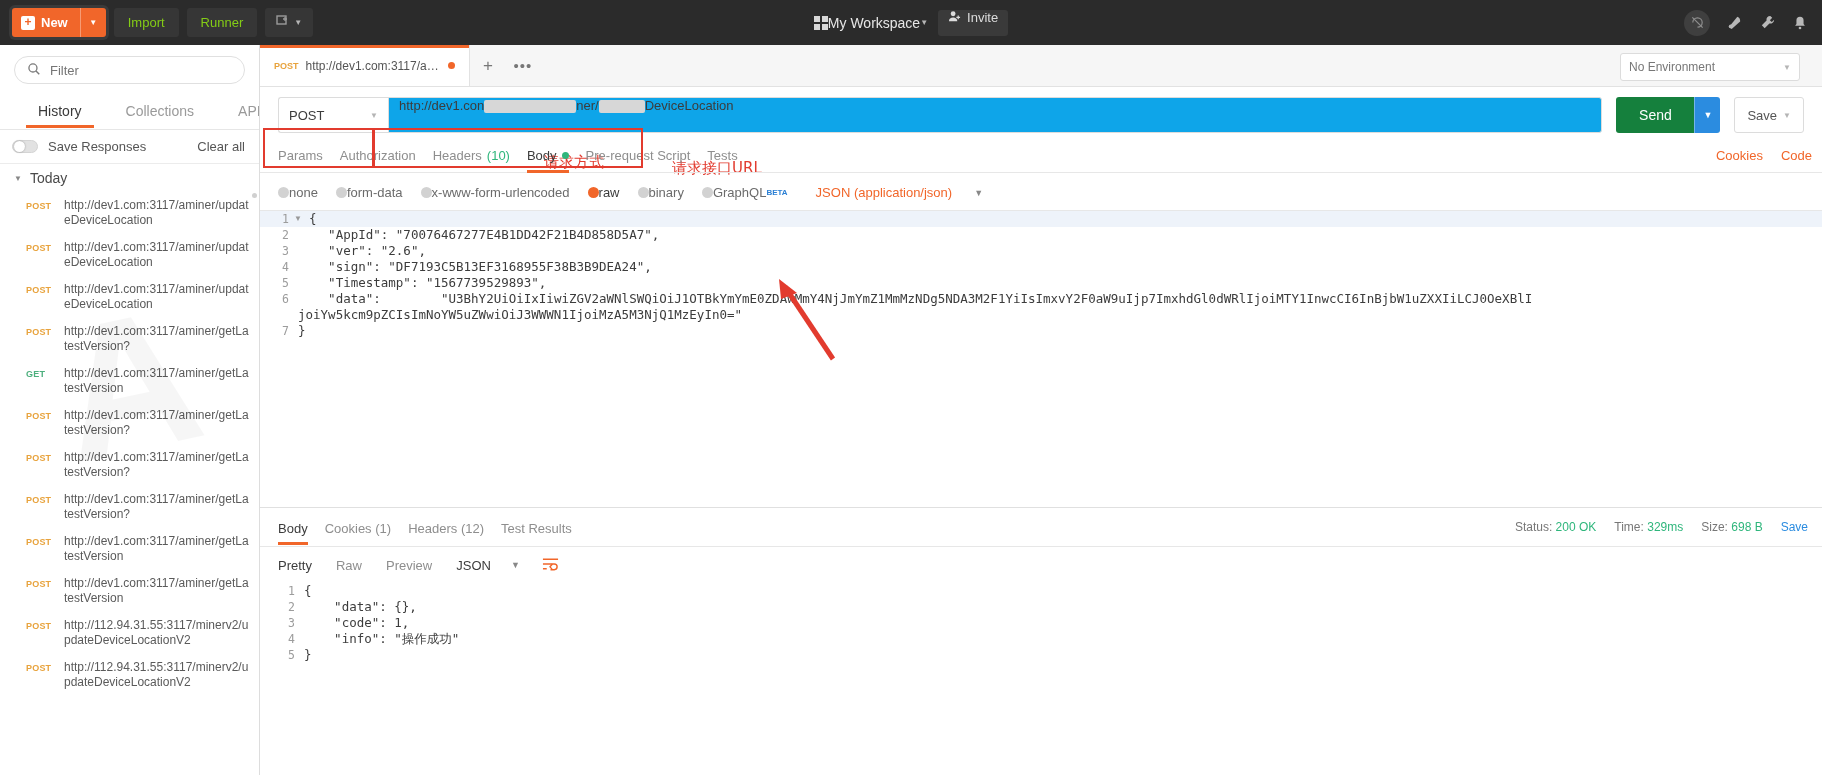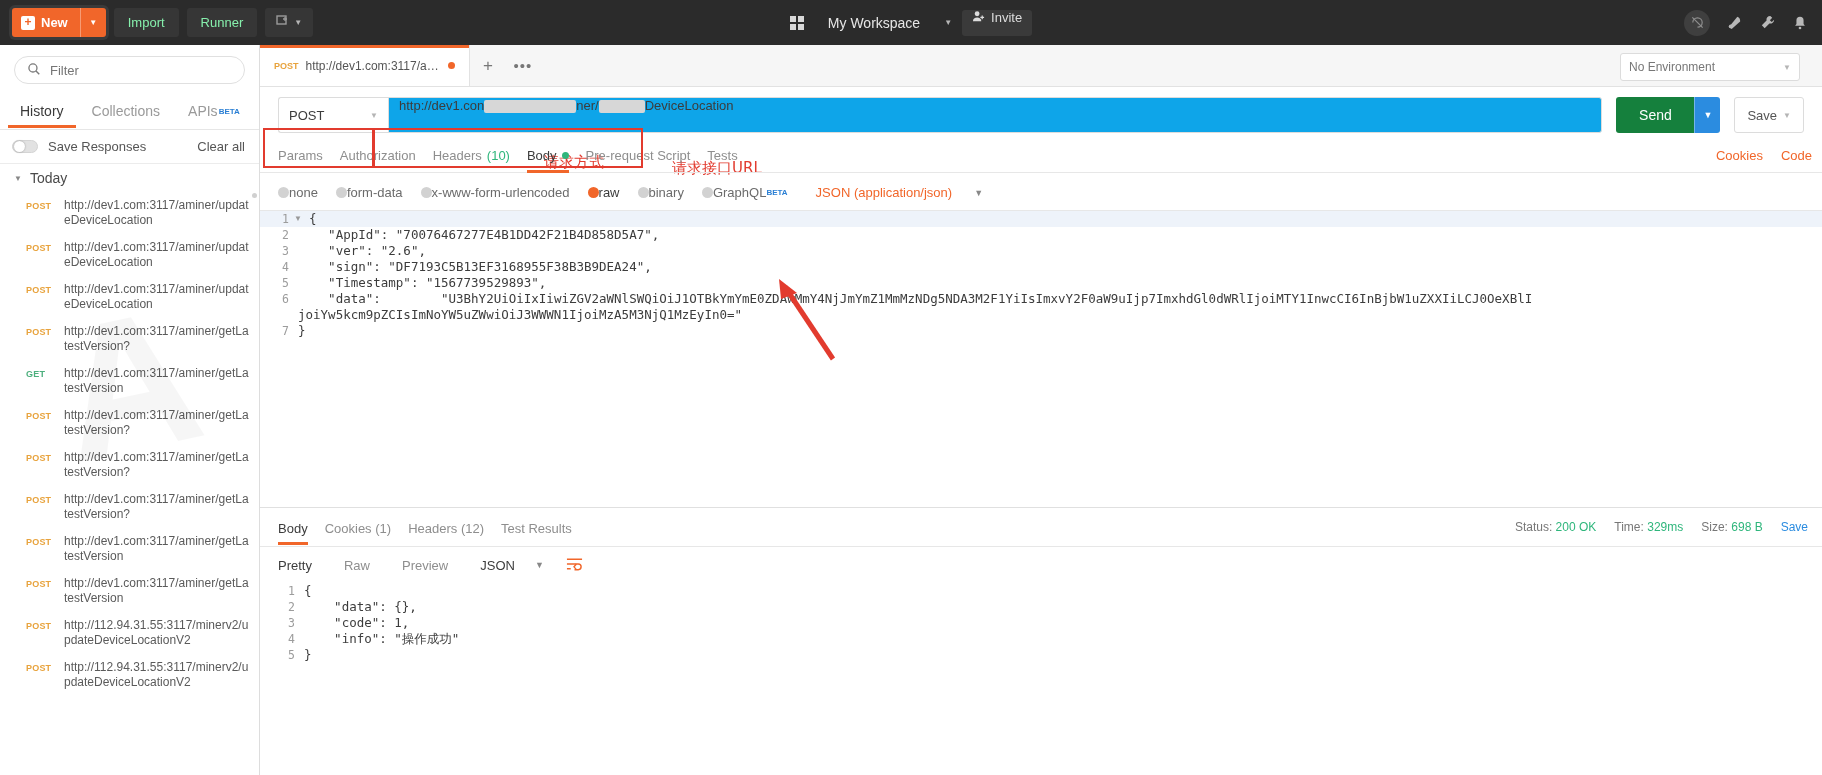--- a/index.html
+++ b/index.html
@@ -30,33 +30,33 @@
     display: inline-block; width: 14px; height: 14px;
     background: #fff; color: #f1662a; font-size: 12px; line-height: 13px;
     text-align: center; border-radius: 2px; font-weight: bold;
   }
   .new-btn-caret {
     width: 26px; height: 29px; border-left: 1px solid rgba(255,255,255,.35);
     color: #fff; font-size: 8px; display: flex; align-items: center; justify-content: center;
   }
   .tb-btn {
     height: 29px; padding: 0 14px; display: flex; align-items: center;
-    color: #86efac; font-size: 13px; background: #363636; border-radius: 3px;
+    color: #84cc16; font-size: 13px; background: #363636; border-radius: 3px;
   }
   .tb-icon-btn {
     height: 29px; width: 48px; display: flex; align-items: center; justify-content: center;
     gap: 4px; color: #9a9a9a; font-size: 12px; background: #363636; border-radius: 3px;
   }
   .topbar-center {
     position: absolute; left: 0; right: 0; top: 0; height: 45px;
     display: flex; align-items: center; justify-content: center; gap: 10px;
     pointer-events: none;
   }
   .topbar-center > * { pointer-events: auto; }
-  .ws-block { display: flex; align-items: center; gap: 24px; color: #e6e6e6; font-size: 14px; }
+  .ws-block { display: flex; align-items: center; gap: 0; color: #e6e6e6; font-size: 14px; }
   .grid-icon { display: grid; grid-template-columns: 6px 6px; grid-template-rows: 6px 6px; gap: 2px; }
   .grid-icon i { background: #d8d8d8; display: block; }
   .caret-sm { font-size: 8px; color: #b5b5b5; }
   .invite-btn {
     display: flex; align-items: flex-start; gap: 6px; height: 26px; padding: 0 10px;
     background: #3a3a3a; border-radius: 3px; color: #ddd; font-size: 13px;
   }
   .topbar-right {
     position: absolute; right: 14px; top: 0; height: 45px;
     display: flex; align-items: center; gap: 16px;
@@ -76,21 +76,21 @@
   .filter-row { padding: 11px 14px 8px 14px; }
   .filter-box {
     display: flex; align-items: center; gap: 9px;
     border: 1px solid #e0e0e0; border-radius: 16px; height: 28px; padding: 0 12px;
   }
   .filter-box .q { color: #888; font-size: 13px; }
   .filter-box input {
     border: 0; outline: 0; font-size: 13px; color: #9b9b9b;
     font-family: "Liberation Sans", sans-serif; width: 150px; background: transparent;
   }
-  .side-tabs { display: flex; align-items: flex-end; gap: 0; padding: 0 6px; height: 34px; }
+  .side-tabs { display: flex; align-items: flex-end; gap: 16px; padding: 0 24px; height: 34px; }
   .side-tab {
     padding: 0 14px; font-size: 14px; color: #9a9a9a; height: 30px;
     display: flex; align-items: center; position: relative;
   }
   .side-tab.active { color: #3a3a3a; }
   .side-tab.active::after {
     content: ''; position: absolute; left: 2px; right: 2px; bottom: -2px;
     height: 3px; background: #f1662a;
   }
   .beta-sup { font-size: 8px; color: #2a7fd4; font-weight: bold; vertical-align: super; margin-left: 1px; }
@@ -275,21 +275,21 @@
     content: ''; position: absolute; left: 0; right: 17px; bottom: 0; height: 3px; background: #f1662a;
   }
   .resp-meta {
     position: absolute; right: 14px; top: 12px; display: flex; gap: 18px;
     font-size: 12px; color: #777; align-items: center;
   }
   .meta-val { color: #2fb67c; }
   .save-resp { color: #2b8ce0; font-size: 12px; }
   .resp-sub-divider { border-bottom: 1px solid #e7e7e7; }
   .resp-ctrl { display: flex; align-items: center; gap: 0; padding: 10px 0 8px 18px; }
-  .rc { font-size: 13px; color: #8e8e8e; padding-right: 32px; }
+  .rc { font-size: 13px; color: #8e8e8e; padding-right: 24px; }
   .rc.active { color: #3c3c3c; }
   .rc-select { display: flex; align-items: center; gap: 20px; padding-right: 22px; }
   .rc-select .rcl { font-size: 13px; color: #3c3c3c; }
   .rc-select .rcc { font-size: 9px; color: #888; }
   .wrap-icon { color: #f1662a; font-size: 14px; line-height: 1; }
   .resp-body { padding-top: 2px; }
   .resp-body .gutter { color: #9c9c9c; width: 40px; flex: 0 0 40px; }
 </style>
 </head>
 <body>

